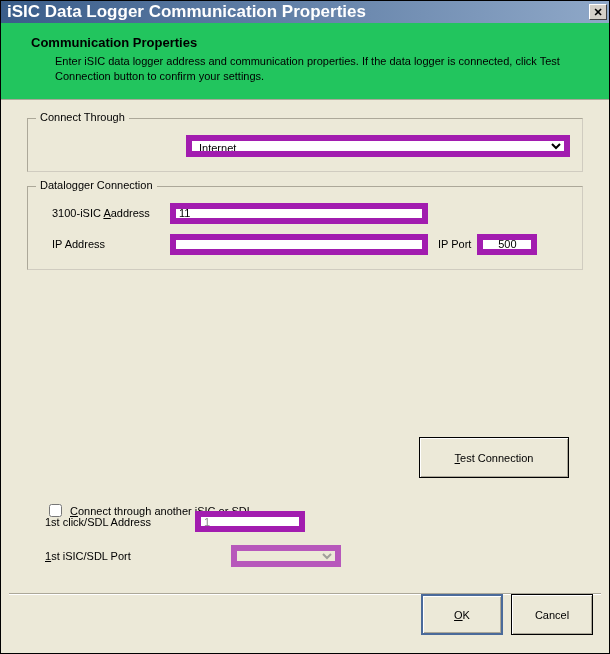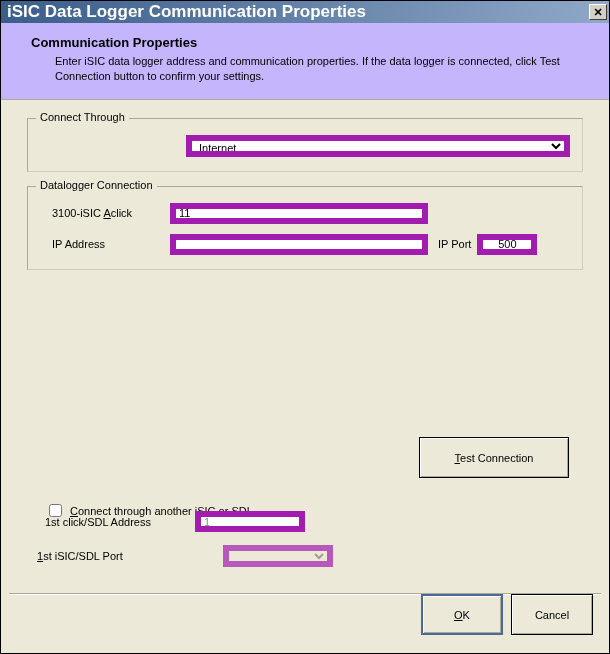--- a/index.html
+++ b/index.html
@@ -1,21 +1,21 @@
 <!DOCTYPE html>
 <html><head>
 <meta charset="utf-8">
 <style>
 * { box-sizing: border-box; font-family: Tahoma, Arial, sans-serif; font-size: 11px; }
 body { margin: 0; padding: 0; background: #fff; }
 .window { width: 610px; height: 654px; border: 1px solid #000; background: #ece9d8; position: relative; }
 .titlebar { height: 22px; background: linear-gradient(to right, #3a5d8a, #8fa8c8); display: flex; align-items: center; justify-content: space-between; padding: 0 2px 0 6px; }
 .titlebar-text { color: #fff; font-weight: bold; font-size: 17px; }
 .close-btn { width: 18px; height: 16px; background: #d4d0c8; border: 1px solid #fff; border-right-color: #404040; border-bottom-color: #404040; display: flex; align-items: center; justify-content: center; font-family: Arial; font-size: 10px; font-weight: bold; cursor: pointer; }
-.header-area { background: #c4b5fd; padding: 12px 20px 14px 30px; border-bottom: 1px solid #aca899; }
+.header-area { background: #22c55e; padding: 12px 20px 14px 30px; border-bottom: 1px solid #aca899; }
 .header-title { font-weight: bold; font-size: 13px; margin-bottom: 4px; }
 .header-desc { padding-left: 24px; line-height: 1.4; color: #000; }
 .content { padding: 18px 26px 7px 26px; }
 .fieldset { border: 1px solid #d0ccc0; border-top-color: #aca899; border-left-color: #aca899; padding: 16px 12px 14px 12px; margin-bottom: 14px; position: relative; }
 .fieldset-legend { position: absolute; top: -8px; left: 8px; background: #ece9d8; padding: 0 4px; }
 .row { display: flex; align-items: center; margin-bottom: 10px; }
 .row:last-child { margin-bottom: 0; }
 .underline { text-decoration: underline; }
 select, input[type="text"] { border: 6px solid #a21caf; background: #fff; height: 21px; padding: 0 3px; font-size: 11px; }
 select { height: 22px; }
@@ -62,21 +62,21 @@
       <div class="row">
         <select class="connect-select">
           <option>Internet</option>
         </select>
       </div>
     </div>
 
     <div class="fieldset">
       <div class="fieldset-legend">Datalogger Connection</div>
       <div class="row">
-        <div class="dl-label"><span>3100-iSIC </span><span class="underline">A</span><span>click</span></div>
+        <div class="dl-label"><span>3100-iSIC </span><span class="underline">A</span><span>address</span></div>
         <input type="text" class="dl-input-addr" value="11" style="">
       </div>
       <div class="row">
         <div class="dl-label">IP Address</div>
         <input type="text" class="dl-input-ip" value="" style="">
         <span class="ip-port-label">IP Port</span>
         <input type="text" class="dl-input-port" value="500" style="">
       </div>
     </div>
 
@@ -87,21 +87,21 @@
   <div class="chk-row" style="position:absolute; top:470px; left:26px;">
     <input type="checkbox" class="chk" style="">
     <span><span class="underline">C</span><span>onnect through another iSIC or SDL</span></span>
   </div>
 
   <div class="relay-row" style="position:absolute; top:500px; left:26px;">
     <div class="relay-label">1st click/SDL Address</div>
     <input type="text" class="relay-input" disabled="" value="1" style="">
   </div>
 
-  <div class="relay-row" style="position:absolute; top:534px; left:18px;gap:36px;">
+  <div class="relay-row" style="position:absolute; top:534px; left:26px;gap:36px;">
     <div class="relay-label"><span class="underline">1</span><span>st iSIC/SDL Port</span></div>
     <select class="relay-select" disabled="">
       <option></option>
     </select>
   </div>
 
   <div class="sep"></div>
 
   <div class="footer">
     <button class="button ok-btn"><span class="underline">O</span><span>K</span></button>

